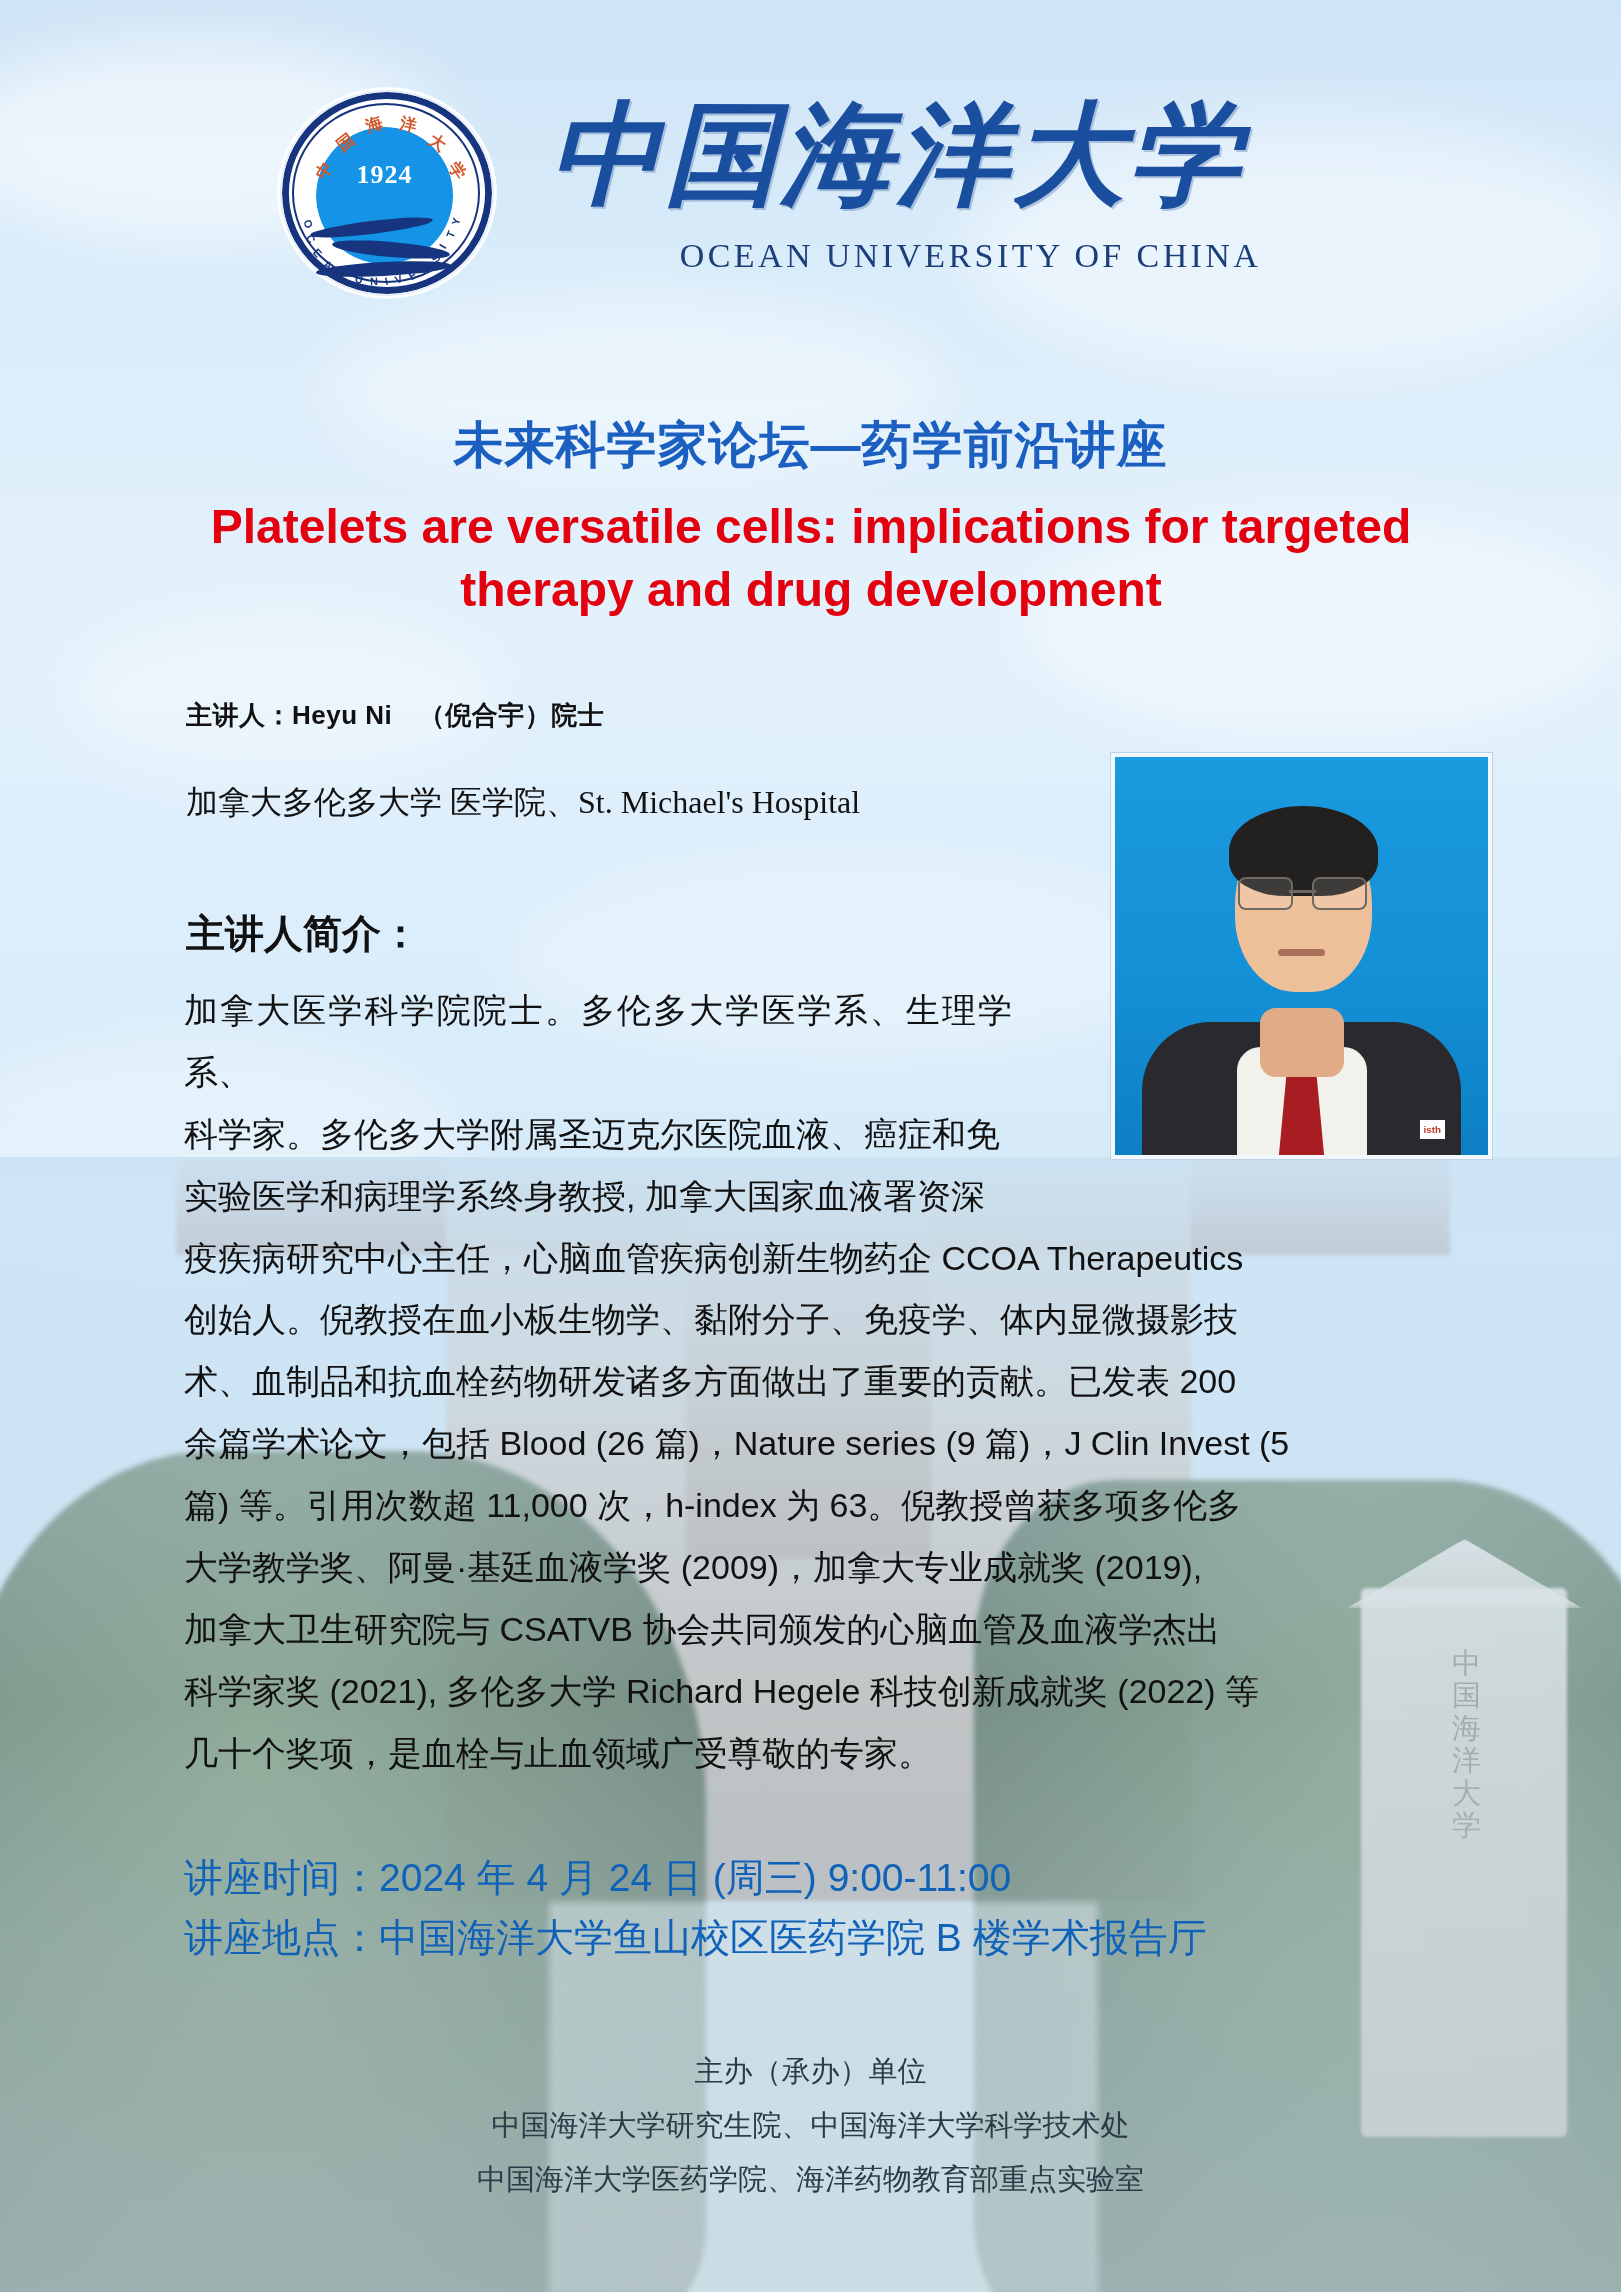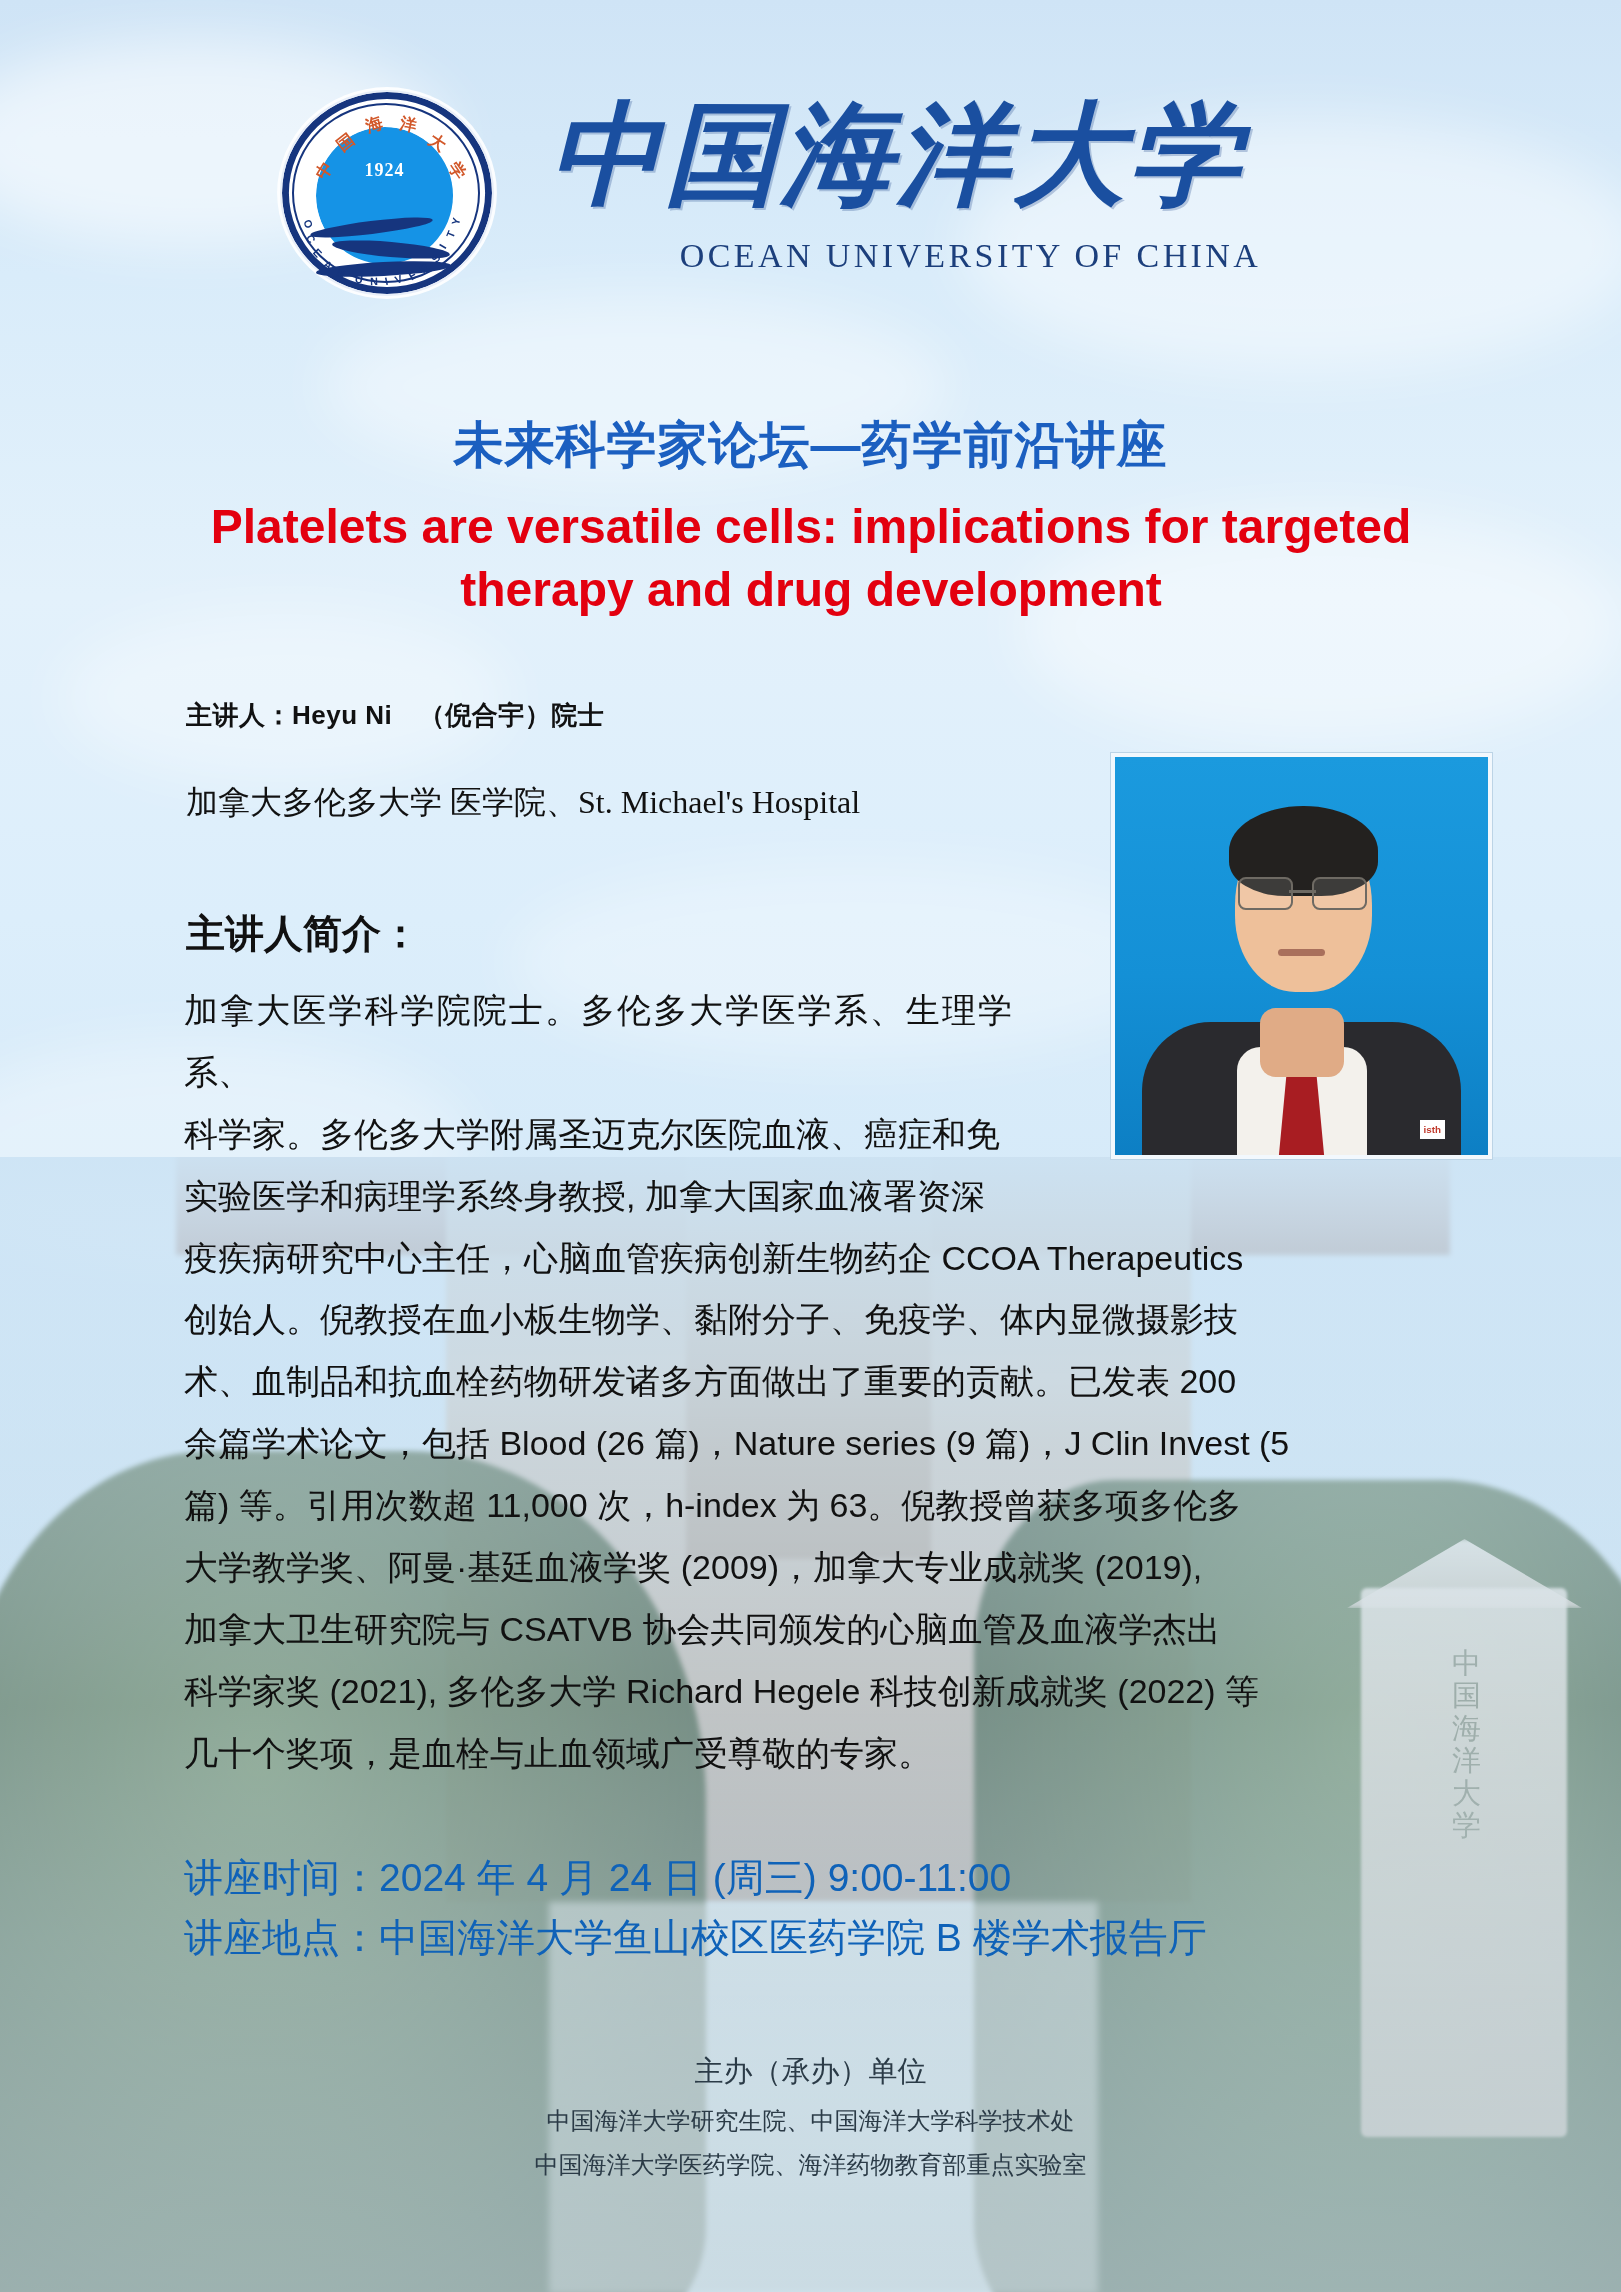--- a/index.html
+++ b/index.html
@@ -101,21 +101,21 @@
     border:2px solid #16357e;
   }
   .logo .dome{
     position:absolute;left:53px;top:43px;width:137px;height:137px;
     border-radius:50%;
     background:#1593e6;
     clip-path:ellipse(69px 69px at 69px 69px);
   }
   .logo .year{
     position:absolute;left:53px;top:76px;width:137px;text-align:center;
-    color:#ffffff;font-size:18px;font-weight:bold;letter-spacing:1px;
+    color:#ffffff;font-size:26px;font-weight:bold;letter-spacing:1px;
     font-family:"Liberation Serif","DejaVu Serif",serif;
   }
   .logo .wave{
     position:absolute;left:45px;top:129px;width:153px;height:69px;overflow:hidden;
   }
   .logo .wave i{
     position:absolute;display:block;height:12.7px;border-radius:50%;
     background:#16357e;
   }
   .logo .wave i:nth-child(1){left:2px;top:7.8px;width:123px;transform:rotate(-7deg);}
@@ -236,21 +236,21 @@
     white-space:nowrap;
   }
 
   
   .footer{
     position:absolute;left:0;top:2044px;width:100%;text-align:center;
     font-family:"Liberation Serif","DejaVu Serif",serif;
     color:#2b3b47;
   }
   .footer .host{font-size:29px;line-height:1.9;}
-  .footer .org{font-size:24px;line-height:1.85;}
+  .footer .org{font-size:29px;line-height:1.85;}
 </style>
 </head>
 <body>
 
 <div class="poster">
 
   <div class="sky">
     <div class="cloud c1"></div>
     <div class="cloud c2"></div>
     <div class="cloud c3"></div>

